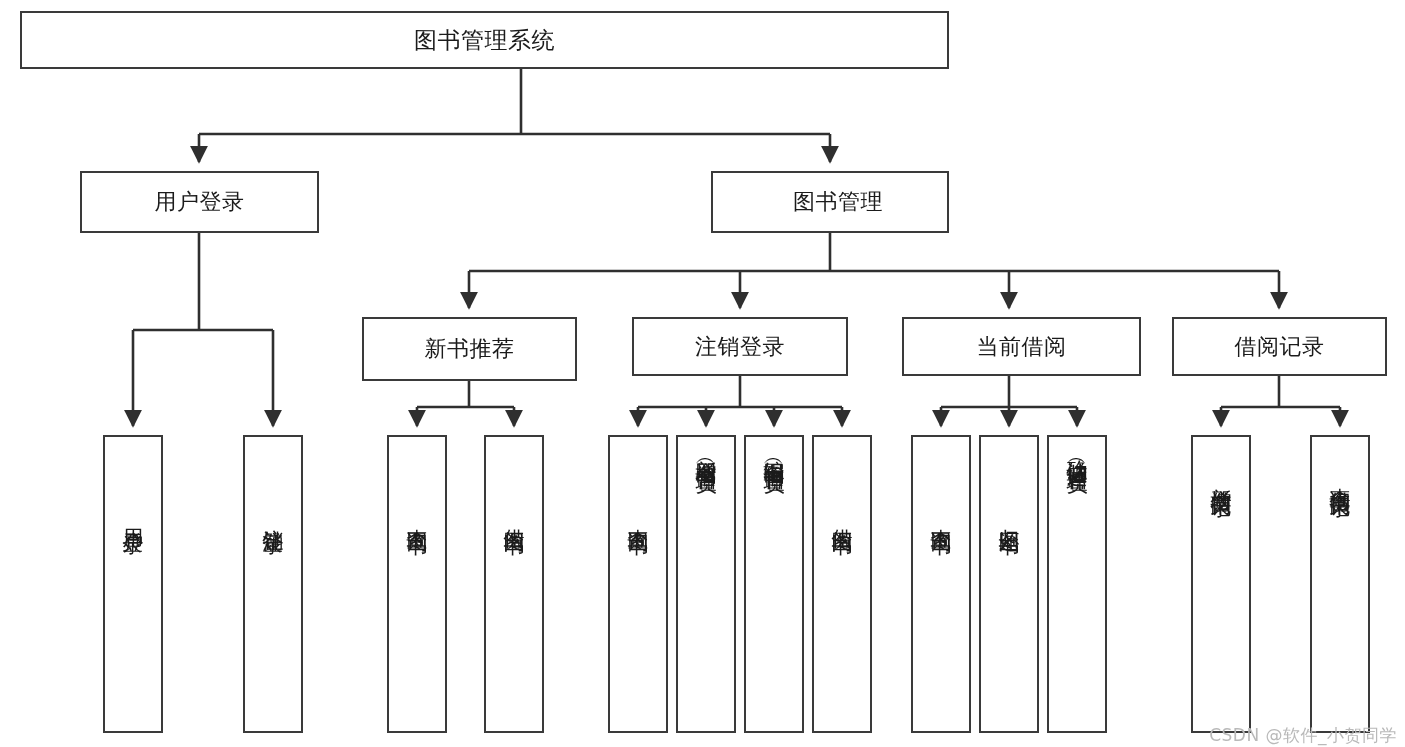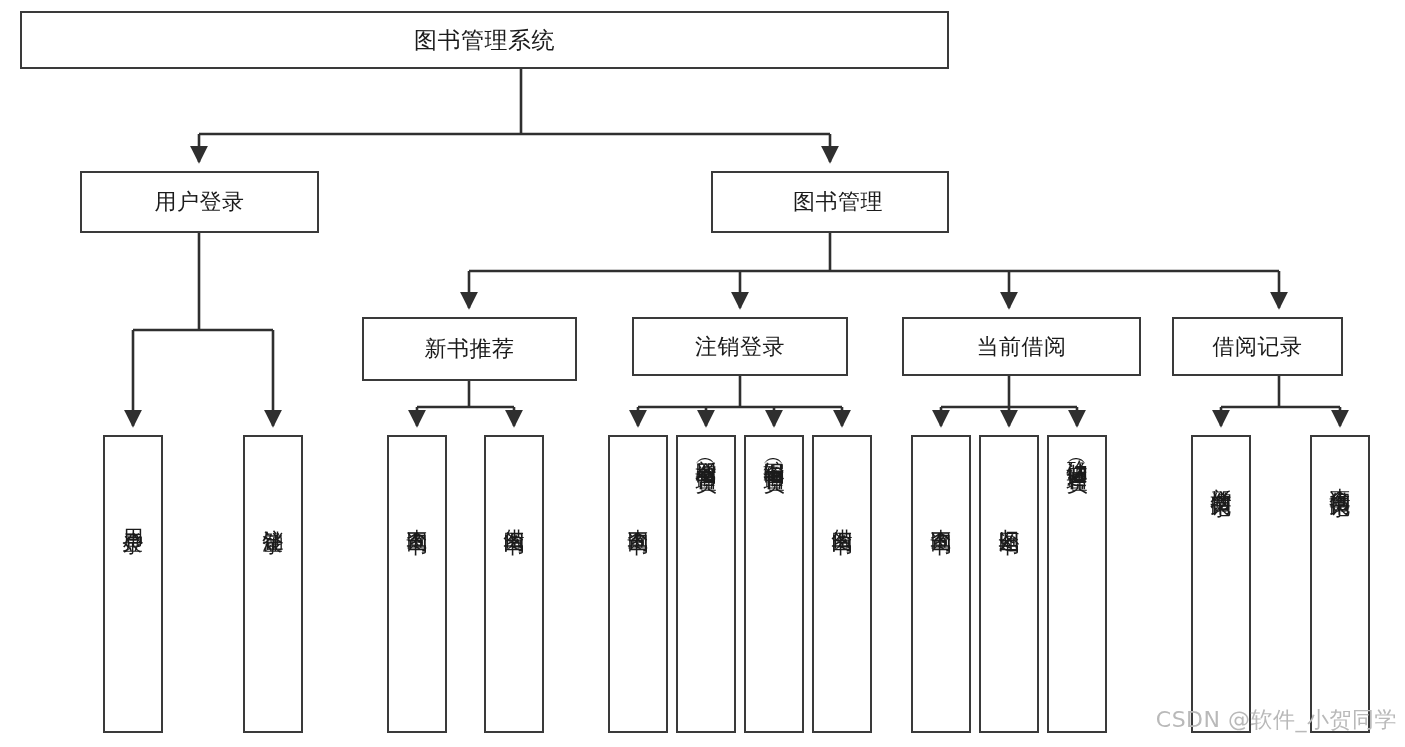--- a/index.html
+++ b/index.html
@@ -55,22 +55,22 @@
     writing-mode: vertical-rl;
     text-orientation: upright;
     font-size: 21px;
     line-height: 1.05;
     letter-spacing: 2px;
     white-space: nowrap;
   }
   .watermark {
     position: absolute;
     right: 8px;
-    bottom: 12px;
-    font-size: 22px;
+    bottom: 0;
+    font-size: 17px;
     color: #b9b9b9;
     letter-spacing: 0.5px;
     white-space: nowrap;
   }
 </style>
 </head>
 <body>
 
 <div id="canvas">
 
@@ -137,21 +137,21 @@
 
   <div class="node horiz" style="left:362px; top:317px; width:215px; height:64px;">
     <span class="lbl">新书推荐</span>
   </div>
   <div class="node horiz" style="left:632px; top:317px; width:216px; height:59px;">
     <span class="lbl">注销登录</span>
   </div>
   <div class="node horiz" style="left:902px; top:317px; width:239px; height:59px;">
     <span class="lbl">当前借阅</span>
   </div>
-  <div class="node horiz" style="left:1172px; top:317px; width:171px; height:59px;">
+  <div class="node horiz" style="left:1172px; top:317px; width:215px; height:59px;">
     <span class="lbl">借阅记录</span>
   </div>
 
   <div class="node vert" style="left:103px; top:435px; width:60px; height:298px;">
     <span class="lbl" style="margin-top:75px;">用户登录</span>
   </div>
   <div class="node vert" style="left:243px; top:435px; width:60px; height:298px;">
     <span class="lbl" style="margin-top:75px;">注销登录</span>
   </div>
 

